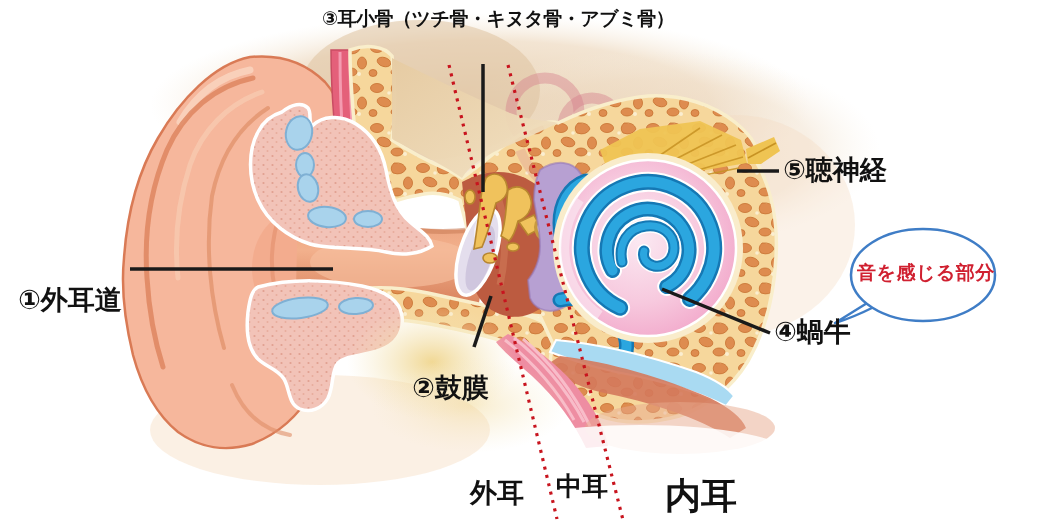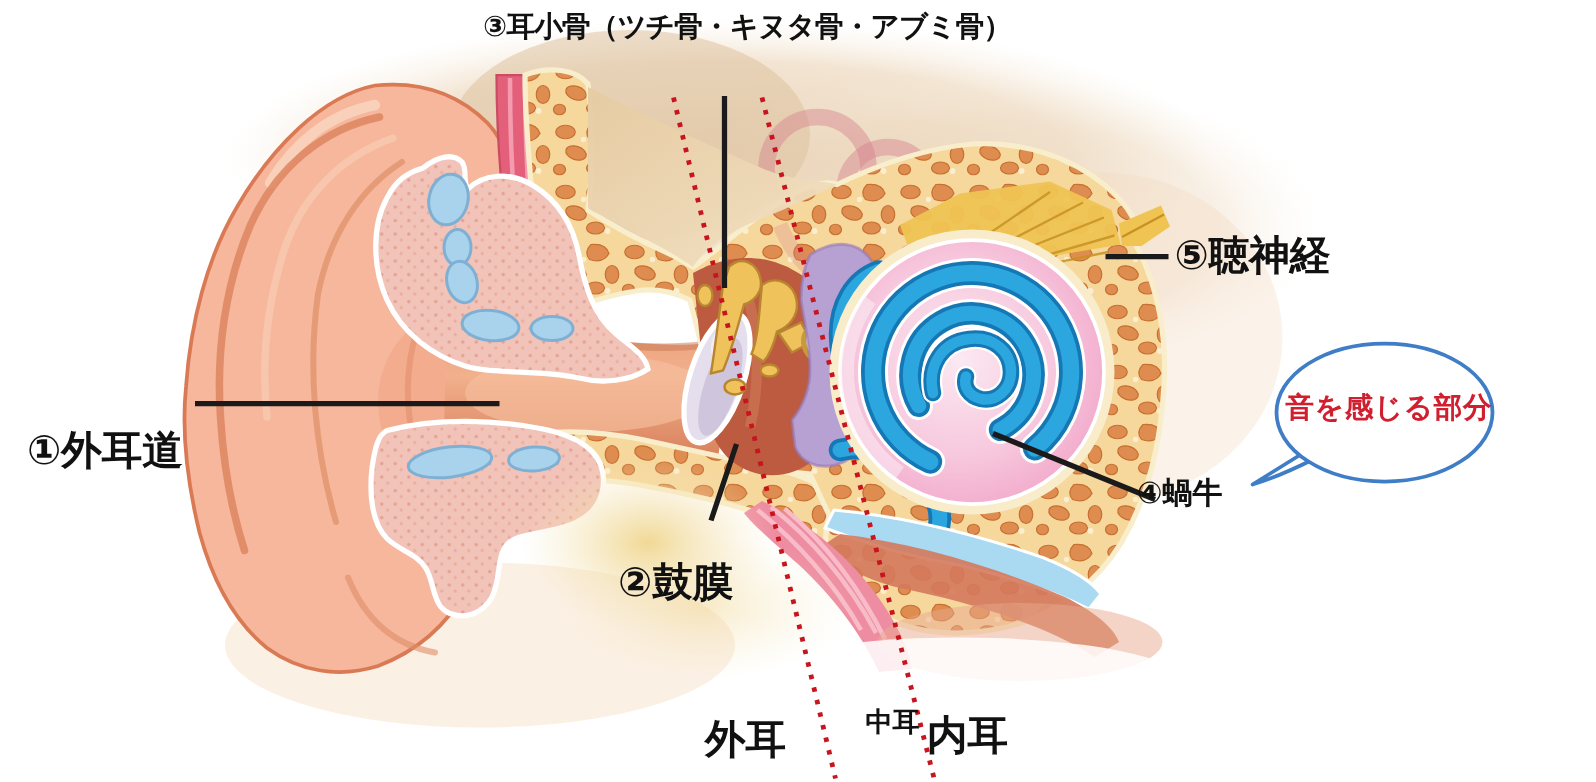--- a/index.html
+++ b/index.html
@@ -4,25 +4,25 @@
 <style>
   html,body{margin:0;padding:0;background:#fff;}
   body{width:1064px;height:521px;position:relative;overflow:hidden;
        font-family:"Liberation Sans","DejaVu Sans",sans-serif;}
   .stage{position:absolute;left:0;top:0;width:1064px;height:521px;}
   .lbl{position:absolute;font-weight:700;color:#111;white-space:nowrap;
        font-size:26px;letter-spacing:0px;line-height:1.1;}
   .lbl-top{left:322px;top:9px;font-size:19px;letter-spacing:-0.5px;}
   .lbl-canal{left:18px;top:250px;font-size:27px;margin-top:36px;}
   .lbl-drum{left:412px;top:374px;font-size:27px;}
-  .lbl-cochlea{left:758px;top:318px;font-size:20px;}
+  .lbl-cochlea{left:774px;top:318px;font-size:27px;}
   .lbl-nerve{left:783px;top:156px;font-size:27px;text-align:right;}
   .lbl-outer{left:470px;top:479px;font-size:27px;}
-  .lbl-middle{left:577px;top:472px;font-size:18px;}
-  .lbl-inner{left:618px;top:476px;font-size:27px;}
+  .lbl-middle{left:556px;top:472px;font-size:26px;}
+  .lbl-inner{left:665px;top:476px;font-size:36px;}
   .lbl-bubble{left:857px;top:263px;font-size:19px;color:#D02030;letter-spacing:0.5px;}
 </style>
 </head>
 <body>
 
 <svg class="stage" viewBox="0 0 1064 521" xmlns="http://www.w3.org/2000/svg">
   <defs>
     <radialGradient id="bgGlow" cx="50%" cy="50%" r="50%">
       <stop offset="0%" stop-color="#E7D0B2"></stop>
         <stop offset="70%" stop-color="#EFDCC4" stop-opacity="0.75"></stop>

